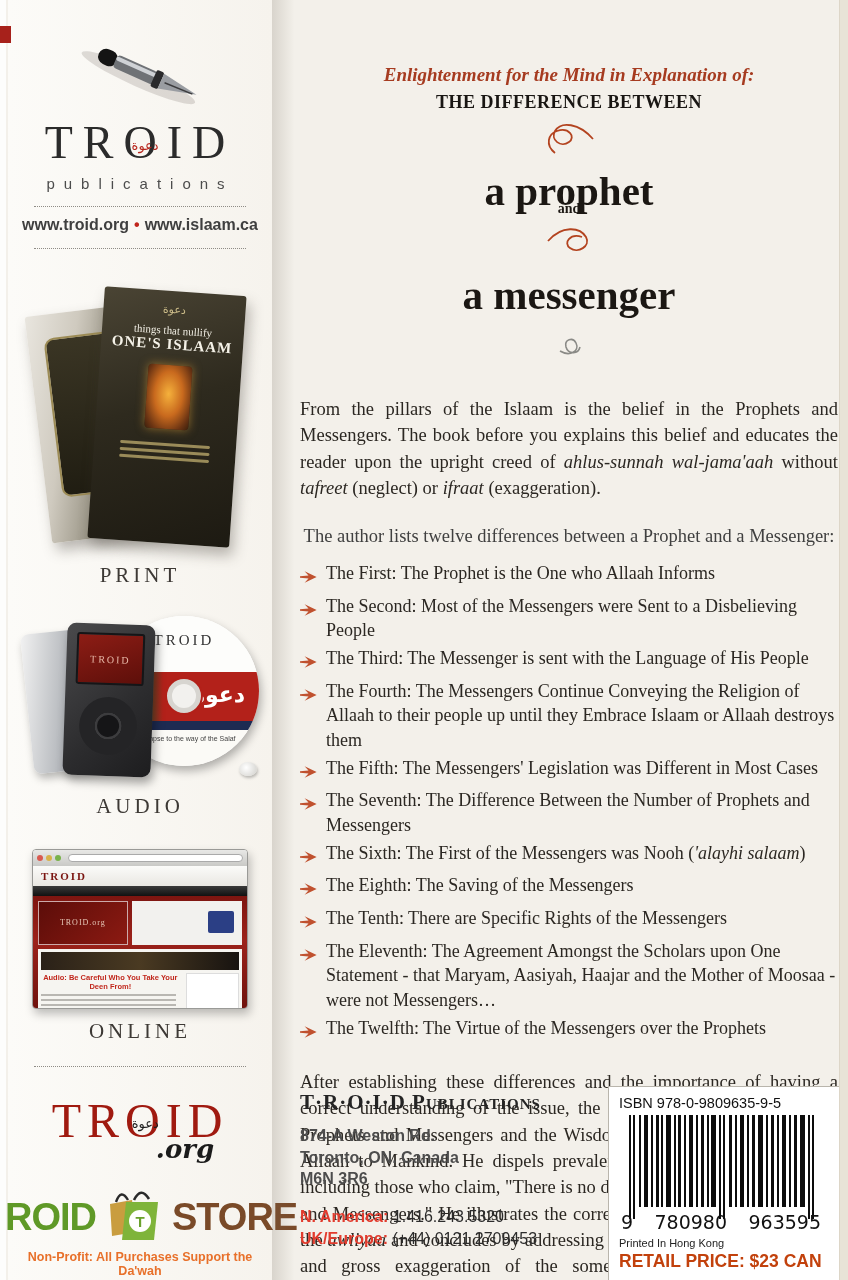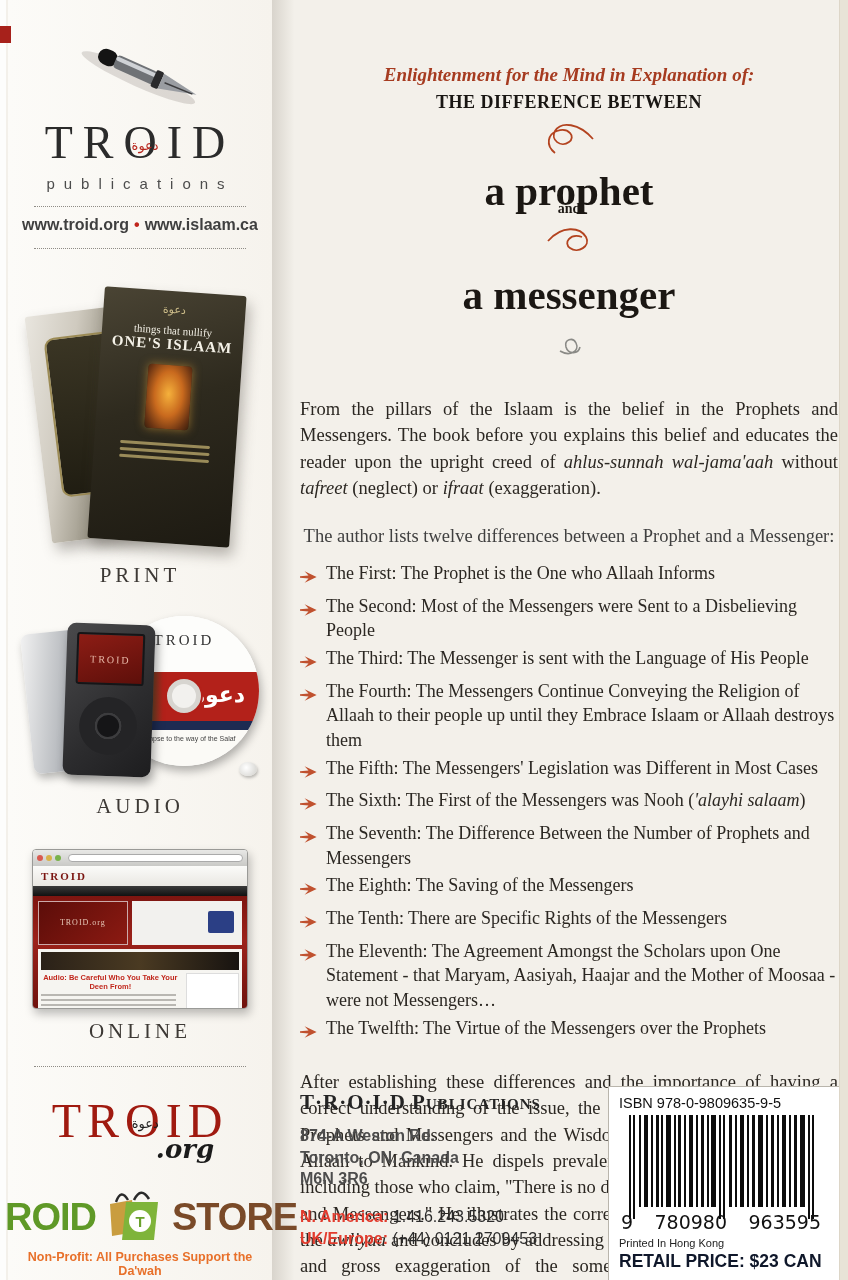--- a/index.html
+++ b/index.html
@@ -141,21 +141,21 @@
   .contacts{margin-top:16px;font-size:16px;line-height:1.4;}
   .contacts .lbl{color:#e23b2d;font-weight:bold;}
   .contacts .val{color:#2c2c2c;}
   .isbn-box{position:absolute;left:608px;top:1086px;width:233px;height:194px;background:#fff;
     border:1px solid #b9b5ac;border-bottom:none;padding:8px 10px 0 10px;font-family:"Liberation Sans",sans-serif;}
   .isbn-label{font-size:14.5px;color:#111;}
   .barcode{margin-top:4px;position:relative;width:204px;height:118px;}
   .bc-digits{position:absolute;left:0;bottom:0;width:100%;display:flex;justify-content:space-between;
     font-family:"DejaVu Sans",sans-serif;font-size:19px;color:#111;background:transparent;padding:0 2px;}
   .printed{font-size:11px;color:#222;margin-top:4px;}
-  .price{font-size:17.5px;font-weight:bold;color:#0f172a;margin-top:2px;}
+  .price{font-size:17.5px;font-weight:bold;color:#c2410c;margin-top:2px;}
 </style>
 </head>
 <body>
 
 <div class="cover">
 
   <div class="sidebar">
 
     <div class="pen-wrap">
       <svg width="180" height="96" viewBox="0 0 180 96">
@@ -342,27 +342,27 @@
       <li>
           <span class="bullet"><svg width="17" height="14" viewBox="0 0 17 14">
               <path d="M0 6.2 L8.5 5.4 L4.6 1.2 L16.6 7 L4.6 12.8 L8.5 8.6 L0 7.8 Z" fill="#c0512f"></path>
             </svg></span>
           <span>The Fifth: The Messengers' Legislation was Different in Most Cases</span>
         </li>
       <li>
           <span class="bullet"><svg width="17" height="14" viewBox="0 0 17 14">
               <path d="M0 6.2 L8.5 5.4 L4.6 1.2 L16.6 7 L4.6 12.8 L8.5 8.6 L0 7.8 Z" fill="#c0512f"></path>
             </svg></span>
+          <span>The Seventh: The Difference Between the Number of Prophets and Messengers</span>
+        </li>
+      <li>
+          <span class="bullet"><svg width="17" height="14" viewBox="0 0 17 14">
+              <path d="M0 6.2 L8.5 5.4 L4.6 1.2 L16.6 7 L4.6 12.8 L8.5 8.6 L0 7.8 Z" fill="#c0512f"></path>
+            </svg></span>
           <span>The Sixth: The First of the Messengers was Nooh (<i>'alayhi salaam</i>)</span>
-        </li>
-      <li>
-          <span class="bullet"><svg width="17" height="14" viewBox="0 0 17 14">
-              <path d="M0 6.2 L8.5 5.4 L4.6 1.2 L16.6 7 L4.6 12.8 L8.5 8.6 L0 7.8 Z" fill="#c0512f"></path>
-            </svg></span>
-          <span>The Seventh: The Difference Between the Number of Prophets and Messengers</span>
         </li>
       <li>
           <span class="bullet"><svg width="17" height="14" viewBox="0 0 17 14">
               <path d="M0 6.2 L8.5 5.4 L4.6 1.2 L16.6 7 L4.6 12.8 L8.5 8.6 L0 7.8 Z" fill="#c0512f"></path>
             </svg></span>
           <span>The Eighth: The Saving of the Messengers</span>
         </li>
       <li>
           <span class="bullet"><svg width="17" height="14" viewBox="0 0 17 14">
               <path d="M0 6.2 L8.5 5.4 L4.6 1.2 L16.6 7 L4.6 12.8 L8.5 8.6 L0 7.8 Z" fill="#c0512f"></path>

